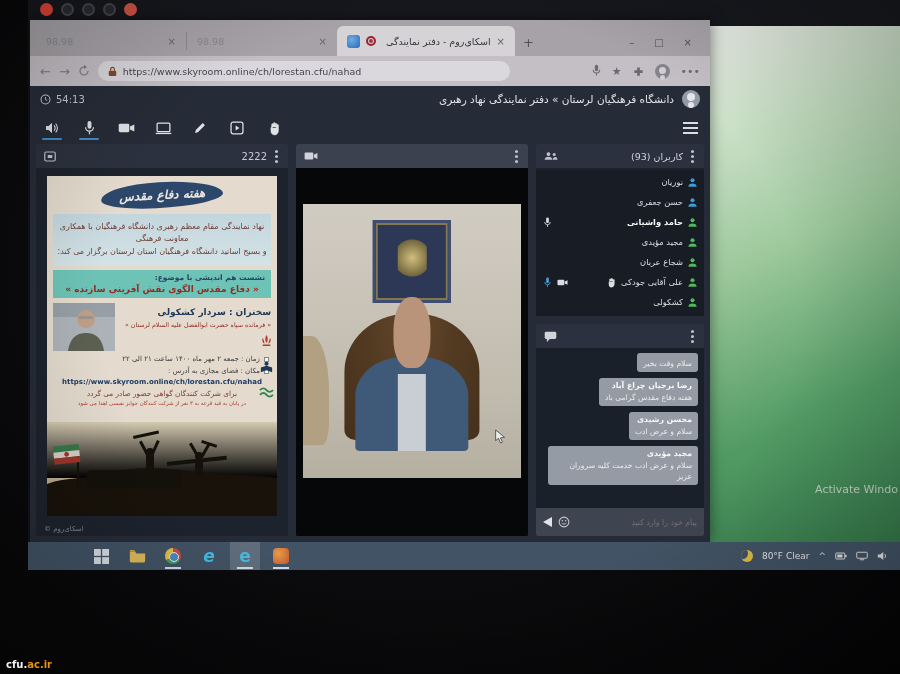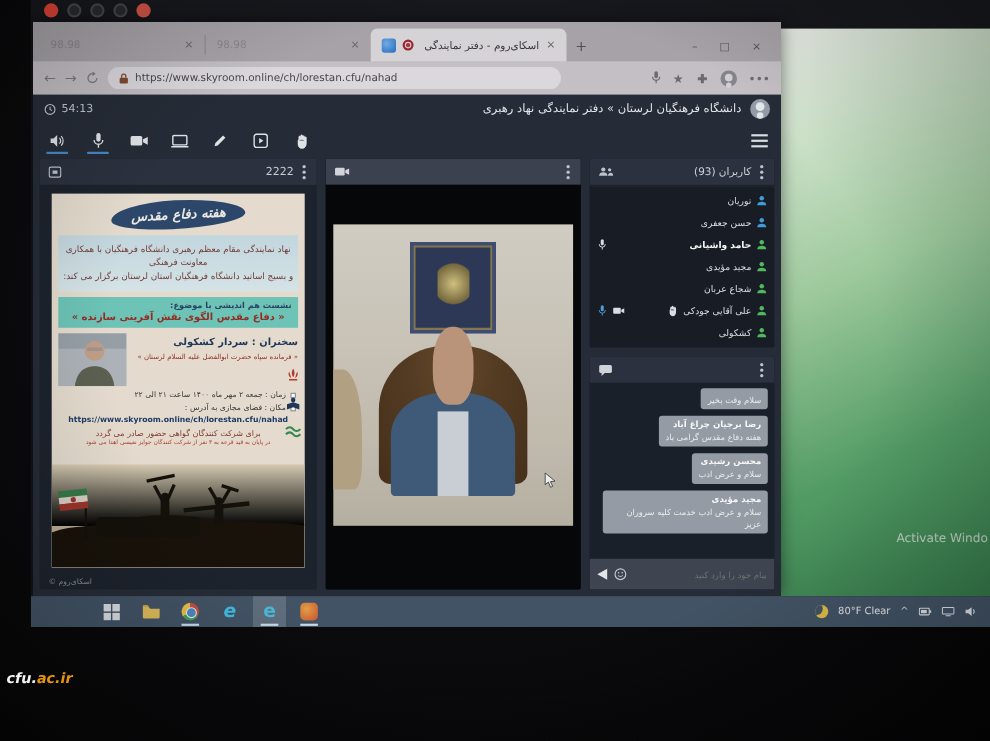--- a/index.html
+++ b/index.html
@@ -185,22 +185,22 @@
     background:radial-gradient(circle at 35% 35%, #f2a23a, #d9542b); }
   .tray { margin-left:auto; display:flex; align-items:center; gap:9px; padding-right:12px;
     color:#e8ecf0; font-size:9px; }
   .moon { width:12px; height:12px; border-radius:50%; background:#e8c23a; position:relative;
     overflow:hidden; }
   .moon::after { content:""; position:absolute; left:-4px; top:-2px; width:11px; height:11px;
     border-radius:50%; background:#42566b; }
   .tray .mini { opacity:.9; }
 
   
-  .watermark { position:absolute; left:6px; top:610px; font-size:13px; font-weight:bold;
-    font-style:italic; z-index:9; }
+  .watermark { position:absolute; left:6px; top:659px; font-size:10px; font-weight:bold;
+    z-index:9; }
   .watermark .w1 { color:#f2f2f2; }
   .watermark .w2 { color:#e8930c; }
 
   .photo::after { content:""; position:absolute; inset:0; pointer-events:none;
     background:radial-gradient(ellipse at 50% 45%, rgba(0,0,0,0) 55%, rgba(0,0,0,.28) 100%); }
 </style>
 </head>
 <body>
 
 <div class="photo">

